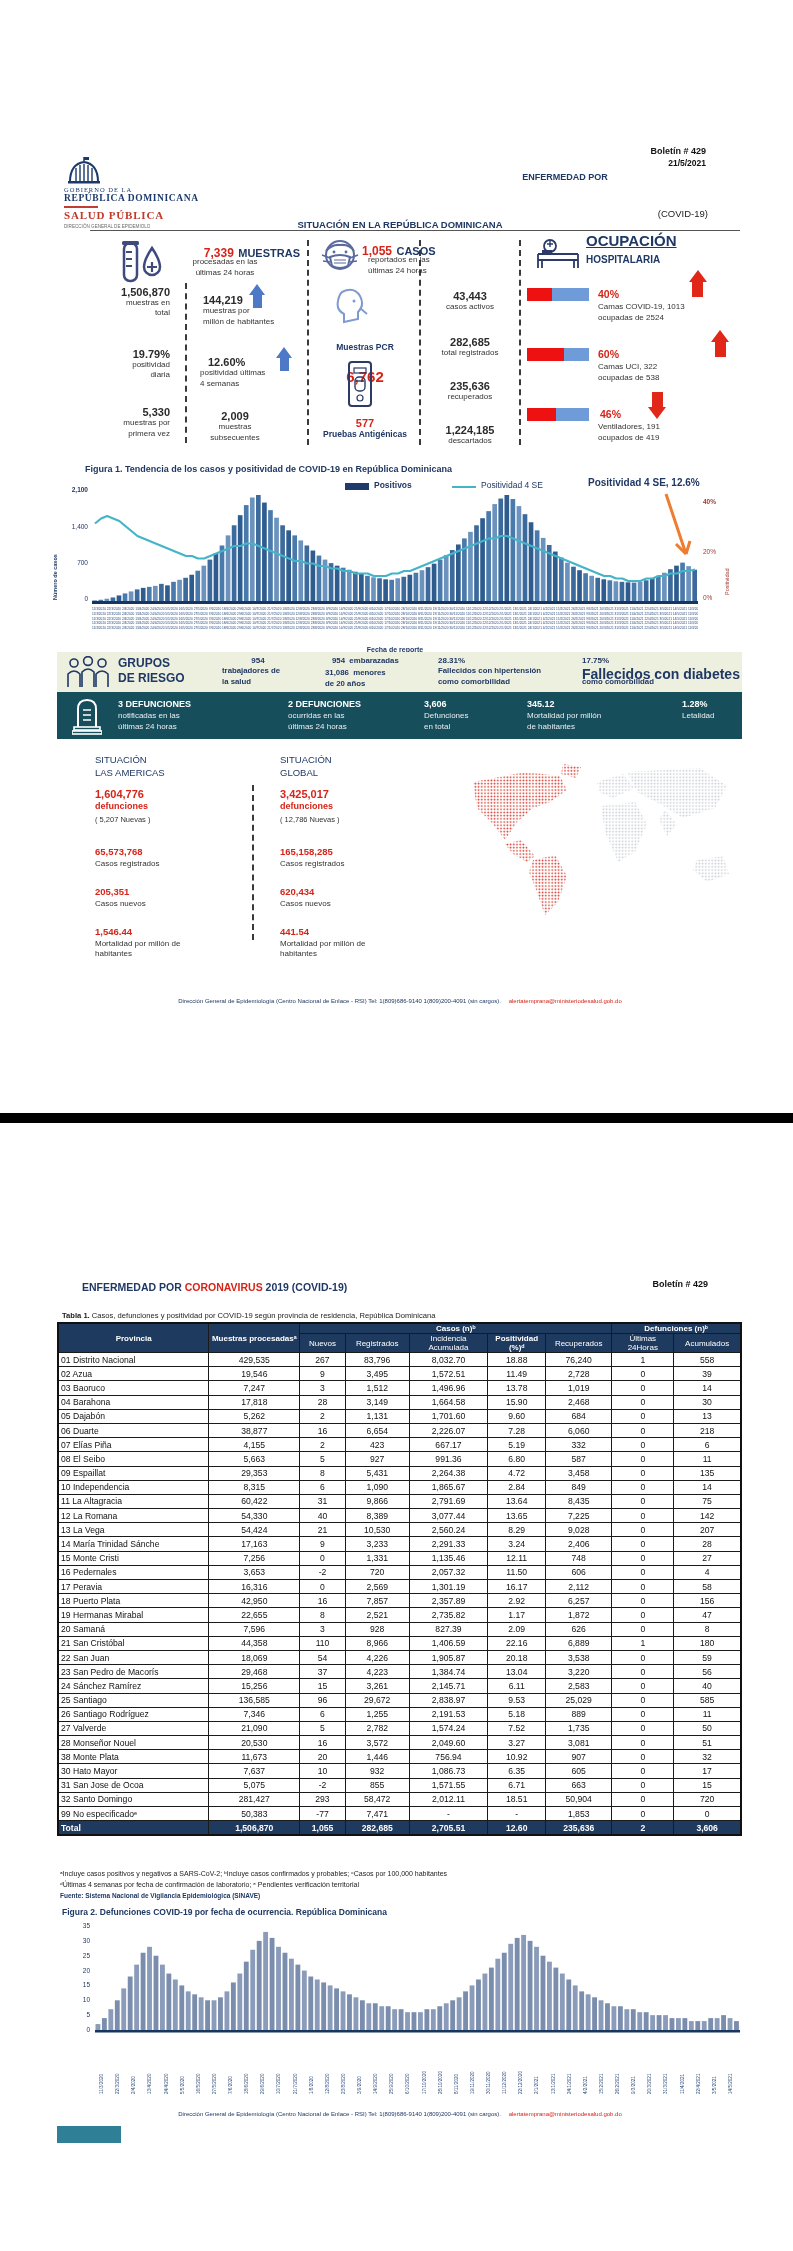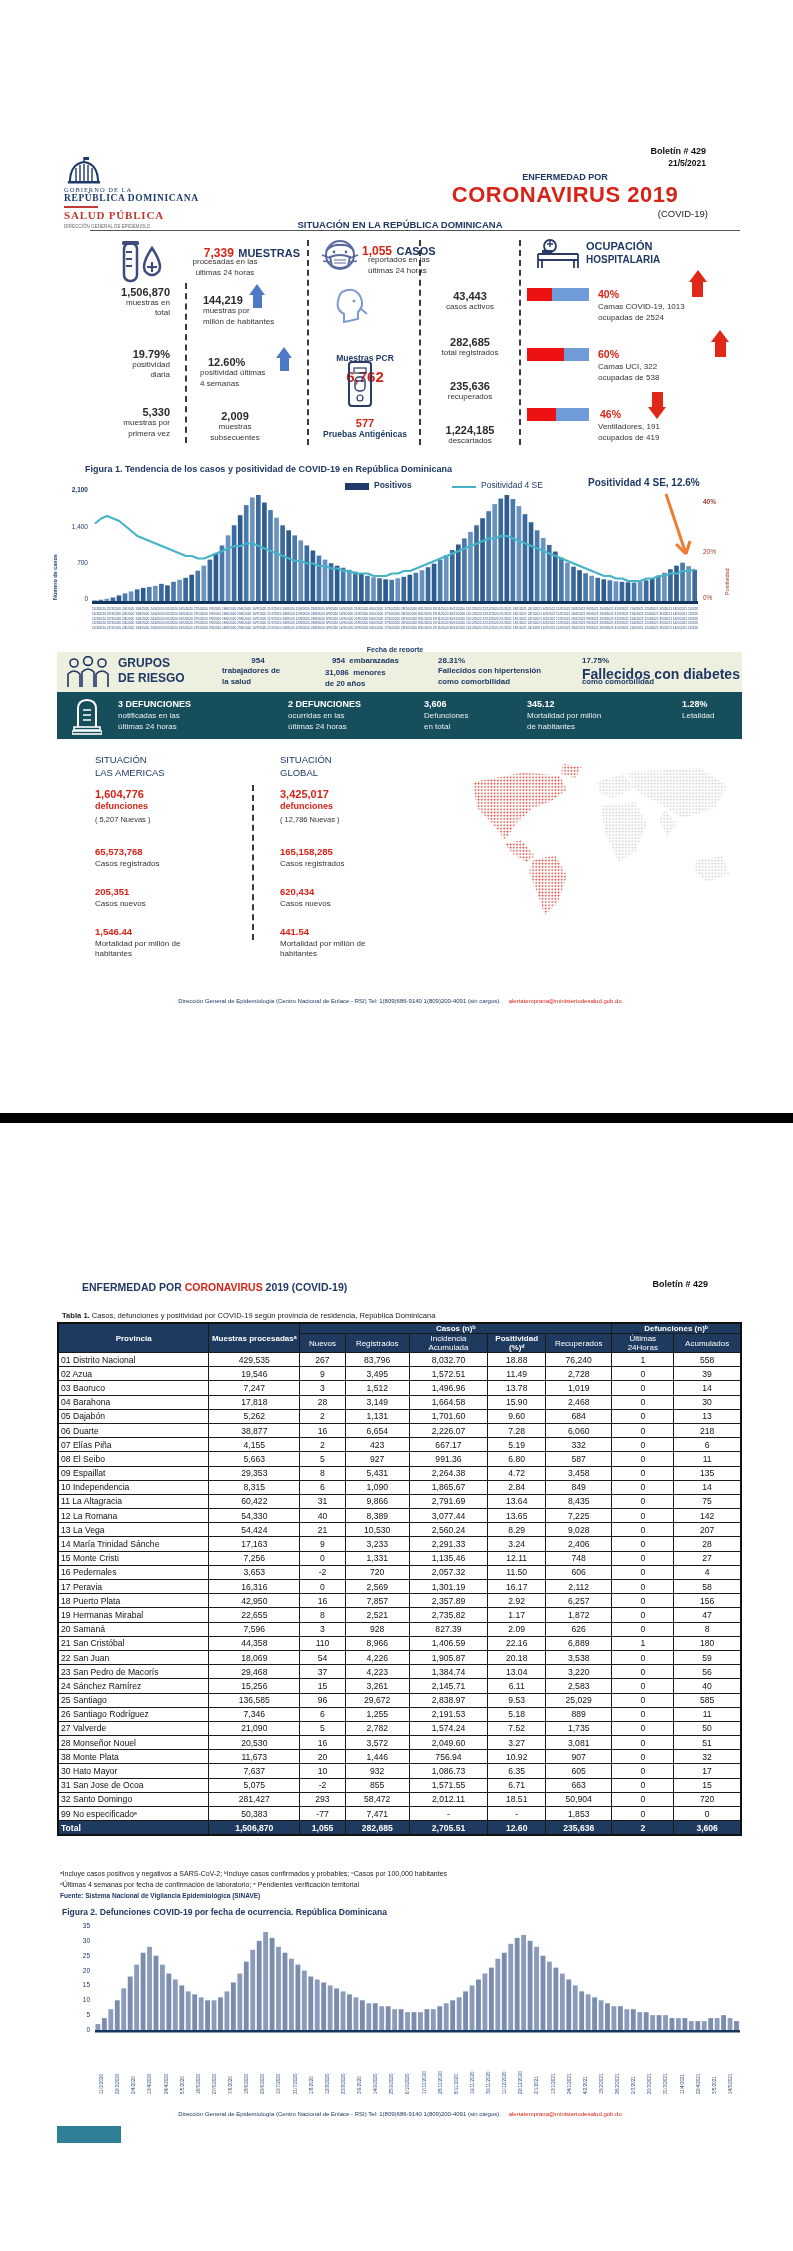--- a/index.html
+++ b/index.html
@@ -56,21 +56,20 @@
     <div class="abs serif" style="left:64px;top:186px;font-size:6.5px;letter-spacing:1px;color:#1b3a6b;">GOBIERNO DE LA</div>
     <div class="abs serif bold" style="left:64px;top:193px;font-size:9.5px;letter-spacing:0.6px;color:#1b3a6b;">REPÚBLICA DOMINICANA</div>
     <div class="abs" style="left:64px;top:206px;width:34px;height:2px;background:#c23b34;"></div>
     <div class="abs serif bold" style="left:64px;top:209px;font-size:11px;letter-spacing:0.8px;color:#c0392b;">SALUD PÚBLICA</div>
     <div class="abs" style="left:64px;top:224px;font-size:4.6px;color:#6a6a6a;">DIRECCIÓN GENERAL DE EPIDEMIOLOGÍA</div>
 
     
     <div class="abs bold" style="left:560px;top:146px;width:146px;text-align:right;font-size:9px;color:#111;">Boletín # 429</div>
     <div class="abs bold" style="left:560px;top:158px;width:146px;text-align:right;font-size:8.5px;color:#111;">21/5/2021</div>
     <div class="abs bold navy ctr" style="left:420px;top:172px;width:290px;font-size:9px;">ENFERMEDAD POR</div>
-    <div class="abs bold red ctr" style="left:420px;top:182px;width:290px;font-size:22px;letter-spacing:0.5px;">CORONAVIRUS 2019</div>
     <div class="abs rt" style="left:420px;top:208px;width:288px;font-size:9.5px;color:#222;">(COVID-19)</div>
 
     
     <div class="abs" style="left:90px;top:230px;width:650px;height:1px;background:#555;"></div>
     <div class="abs bold navy ctr" style="left:150px;top:219px;width:500px;font-size:9.5px;background:#fff;">SITUACIÓN EN LA REPÚBLICA DOMINICANA</div>
 
     
     <div class="abs dashv" style="left:185px;top:283px;height:160px;"></div>
     <div class="abs dashv" style="left:307px;top:240px;height:205px;"></div>
     <div class="abs dashv" style="left:419px;top:240px;height:205px;"></div>
@@ -133,21 +132,21 @@
     </div>
     <div class="abs statlab" style="left:368px;top:255px;">reportados en las</div>
     <div class="abs statlab" style="left:368px;top:266px;">últimas 24 horas</div>
 
     <svg class="abs" style="left:330px;top:286px;" width="38" height="40" viewBox="0 0 38 40">
       <path d="M12 6 Q24 0 30 10 Q35 19 28 26 L28 33 L14 36 L14 28 Q6 24 8 15 Q9 9 12 6 Z" fill="none" stroke="#7d9bd1" stroke-width="2"></path>
       <circle cx="24" cy="15" r="1.5" fill="#7d9bd1"></circle>
       <path d="M30 22 L37 28" stroke="#7d9bd1" stroke-width="1.8"></path>
     </svg>
     <div class="abs red bold ctr" style="left:320px;top:330px;width:90px;font-size:15px;margin-top:38px;">6,762</div>
-    <div class="abs navy bold ctr" style="left:320px;top:342px;width:90px;font-size:8.5px;margin-top:11px;">Muestras PCR</div>
+    <div class="abs navy bold ctr" style="left:320px;top:342px;width:90px;font-size:8.5px;">Muestras PCR</div>
 
     <svg class="abs" style="left:347px;top:360px;" width="26" height="48" viewBox="0 0 26 48">      
         <rect x="2" y="2" width="22" height="44" rx="3" fill="none" stroke="#2b3a66" stroke-width="2"></rect>
       <rect x="7" y="8" width="12" height="5" fill="none" stroke="#2b3a66" stroke-width="1.2"></rect>
       <rect x="8" y="17" width="10" height="14" rx="4" fill="none" stroke="#2b3a66" stroke-width="1.4"></rect>
       <path d="M9 21 h8" stroke="#2b3a66" stroke-width="1.4"></path>
       <circle cx="13" cy="38" r="3" fill="none" stroke="#2b3a66" stroke-width="1.2"></circle>
     </svg>
     <div class="abs red bold ctr" style="left:315px;top:417px;width:100px;font-size:11px;">577</div>
     <div class="abs navy bold ctr" style="left:305px;top:429px;width:120px;font-size:8.5px;">Pruebas Antigénicas</div>
@@ -163,21 +162,21 @@
     <div class="abs statlab ctr" style="left:424px;top:436px;width:92px;">descartados</div>
 
     
     <svg class="abs" style="left:536px;top:238px;" width="44" height="32" viewBox="0 0 44 32">
       <circle cx="14" cy="8" r="6" fill="none" stroke="#2b3a66" stroke-width="1.8"></circle>
       <path d="M11 6 h6 M14 3 v6" stroke="#2b3a66" stroke-width="1.4"></path>
       <path d="M2 16 h40 M2 16 v14 M42 16 v14 M2 22 h40" stroke="#2b3a66" stroke-width="1.8" fill="none"></path>
       <path d="M6 22 v8 M38 22 v8" stroke="#2b3a66" stroke-width="1.8"></path>
       <rect x="6" y="12" width="10" height="4" fill="#2b3a66"></rect>
     </svg>
-    <div class="abs navy bold" style="left:586px;top:240px;font-size:11px;">OCUPACIÓN</div>
+    <div class="abs navy bold" style="left:586px;top:232px;font-size:15px;text-decoration:underline;">OCUPACIÓN</div>
     <div class="abs navy bold" style="left:586px;top:254px;font-size:10px;">HOSPITALARIA</div>
 
     
     <div class="abs occbar" style="left:527px;top:288px;width:62px;">
         <div class="r1" style="width: 40%;"></div>
         <div class="b1"></div>
       </div>
     <div class="abs red bold" style="left:598px;top:288px;font-size:10.5px;">40%</div>
     <div class="abs upA redA" style="left:648px;top:270px;"><div class="h"></div><div class="s"></div></div>
     <div class="abs statlab" style="left:598px;top:302px;">Camas COVID-19,  1013</div>

